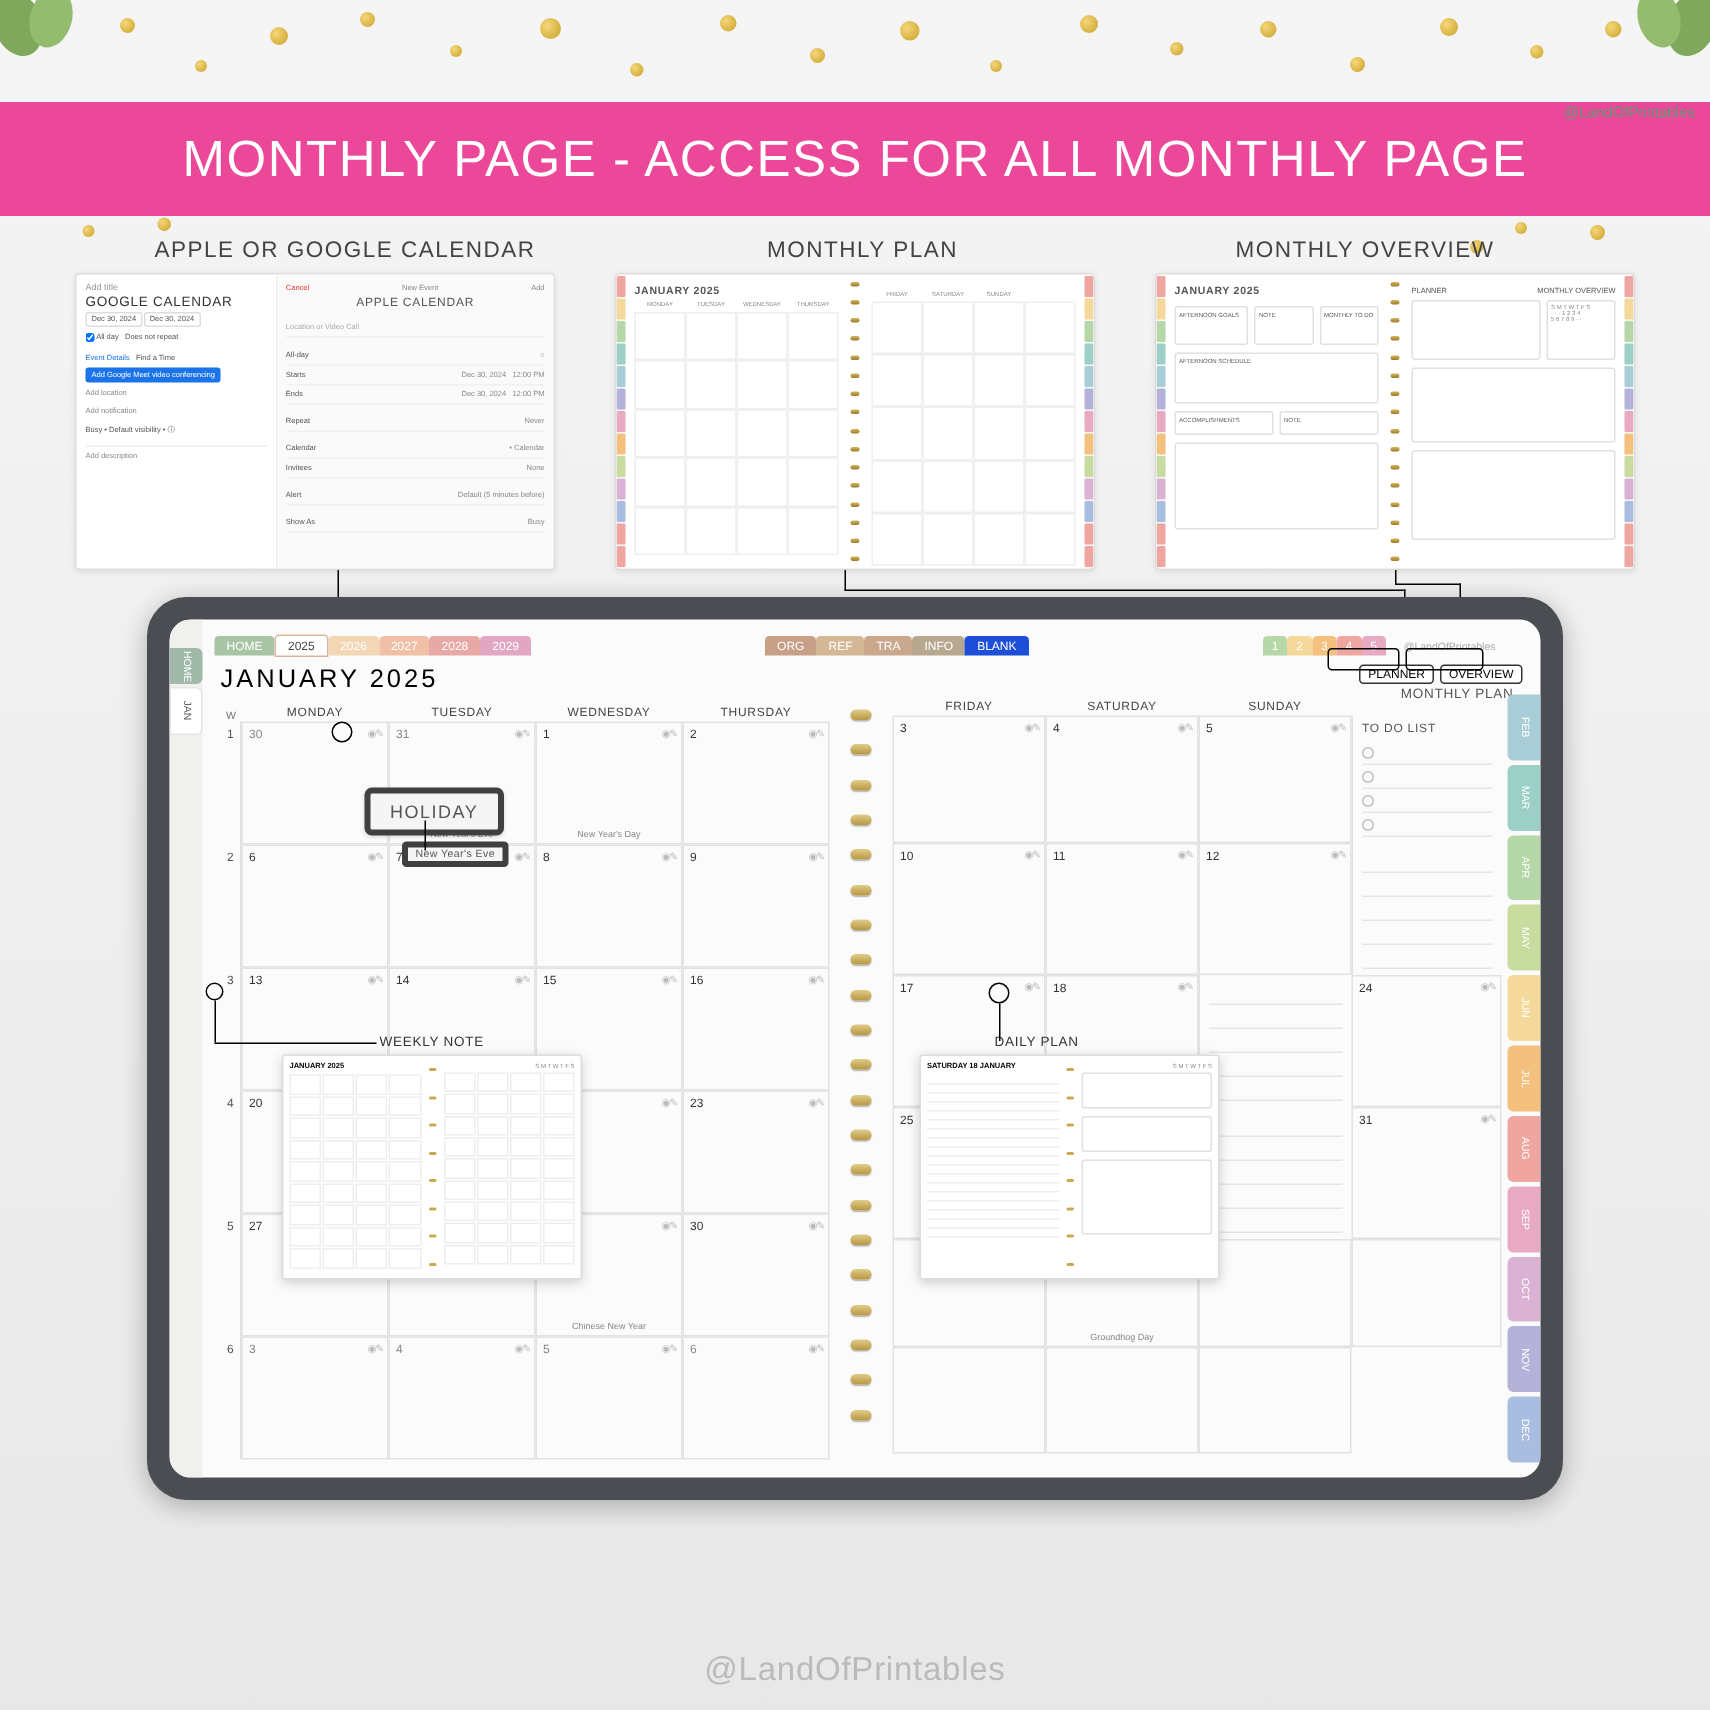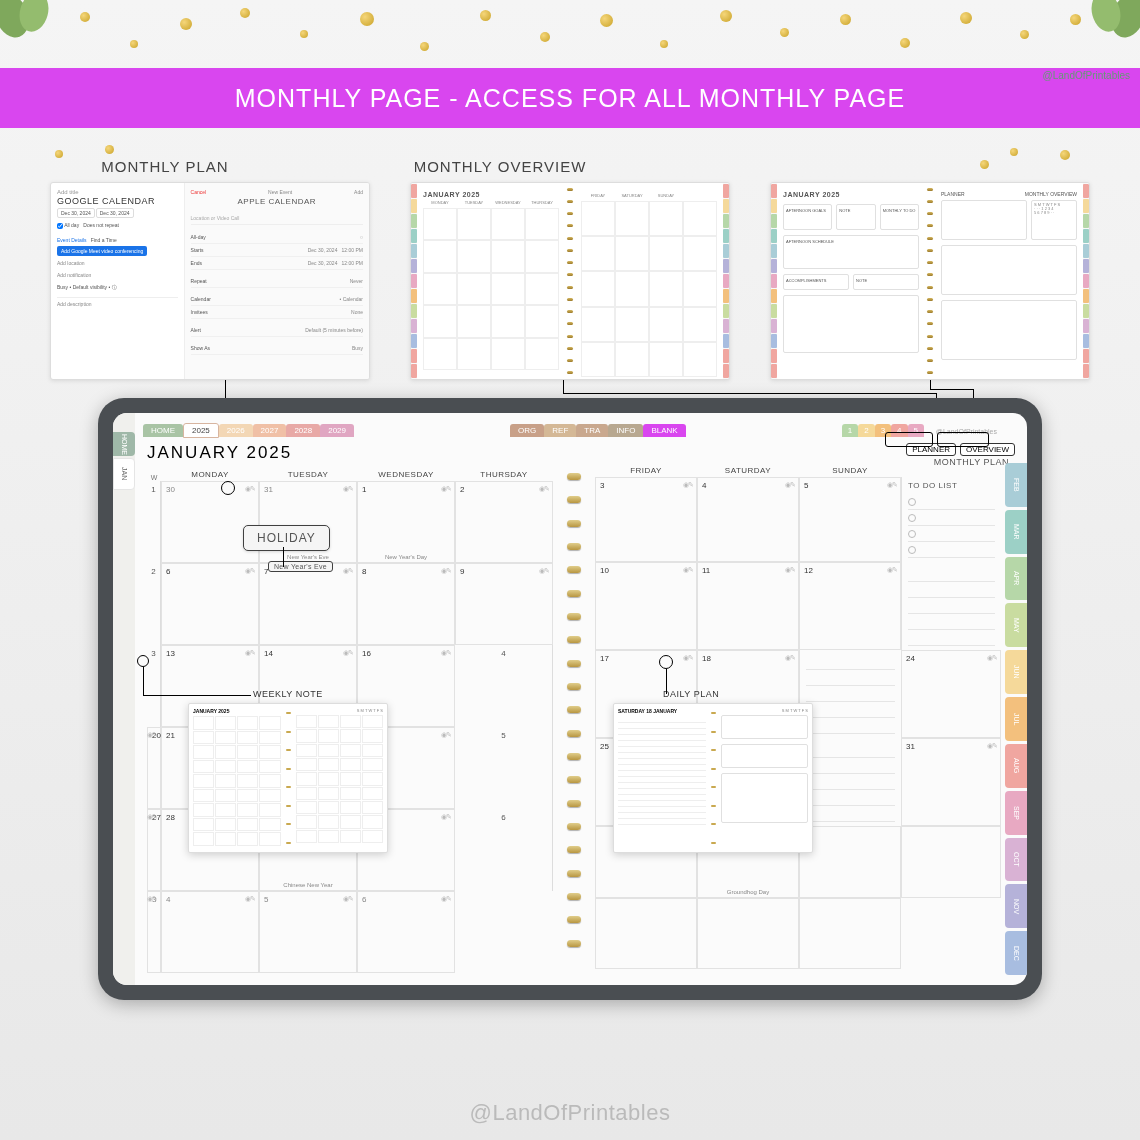--- a/index.html
+++ b/index.html
@@ -1,21 +1,21 @@
 <!DOCTYPE html>
 <html><head>
 <meta charset="utf-8">
 <style>
   *{box-sizing:border-box;margin:0;padding:0;font-family:Helvetica,Arial,sans-serif;}
   body{width:1140px;height:1140px;background:linear-gradient(#f5f5f5,#e8e8e8);position:relative;overflow:hidden;}
   .deco{position:absolute;top:0;left:0;right:0;height:180px;pointer-events:none;}
   .dot{position:absolute;border-radius:50%;background:radial-gradient(circle at 35% 35%,#f5d67a,#c9a227);}
   .leaf{position:absolute;width:60px;height:60px;}
   .leaf svg{width:100%;height:100%;}
-  .banner{position:absolute;top:68px;left:0;right:0;height:60px;background:#d946ef;color:#fff;font-size:25px;letter-spacing:1px;display:flex;align-items:center;justify-content:center;font-weight:300;}
+  .banner{position:absolute;top:68px;left:0;right:0;height:76px;background:#ec4899;color:#fff;font-size:34px;letter-spacing:1px;display:flex;align-items:center;justify-content:center;font-weight:300;}
   .handle{position:absolute;top:70px;right:10px;font-size:10px;color:#697;}
   .section-labels{position:absolute;top:158px;left:0;right:0;display:flex;font-size:15px;letter-spacing:1px;color:#444;}
   .section-labels div{text-align:center;}
   .thumbs{position:absolute;top:182px;left:50px;right:50px;display:flex;gap:40px;}
   .thumb{flex:1;background:#fff;border:1px solid #ddd;border-radius:3px;box-shadow:0 1px 4px rgba(0,0,0,.1);height:198px;position:relative;overflow:hidden;font-size:6px;color:#555;}
   .thumb-overview,.thumb-plan{display:flex;}
   .thumb-spine{width:6px;display:flex;flex-direction:column;justify-content:space-around;background:#f8f8f8;}
   .thumb-tab{height:14px;border-radius:1px;}
   .thumb-page{flex:1;padding:8px 6px;position:relative;}
   .thumb-rings{width:10px;display:flex;flex-direction:column;justify-content:space-around;align-items:center;}
@@ -76,21 +76,21 @@
   .cell.cur{color:#333;}
   .cell .d{position:absolute;top:3px;left:4px;}
   .cell .ic{position:absolute;top:3px;right:3px;font-size:7px;color:#bbb;letter-spacing:-1px;}
   .cell .ev{position:absolute;bottom:2px;left:3px;right:3px;font-size:6px;color:#888;text-align:center;white-space:nowrap;overflow:hidden;}
   .todo{border-left:1px solid #e0e0e0;padding:4px 6px;}
   .todo-h{font-size:8px;letter-spacing:.5px;color:#555;margin-bottom:4px;}
   .todo-line{height:16px;border-bottom:0.5px solid #e5e5e5;display:flex;align-items:center;gap:4px;}
   .todo-line .o{width:8px;height:8px;border:1px solid #bbb;border-radius:50%;}
   .notes{border:0.5px solid #e2e2e2;}
   
-  .callout{position:absolute;background:#f5f5f5;border:1px solid #404040;border-radius:5px;font-size:12px;letter-spacing:1px;padding:5px 13px;color:#555;box-shadow:0 1px 3px rgba(0,0,0,.15);}
+  .callout{position:absolute;background:#f5f5f5;border:4px solid #404040;border-radius:5px;font-size:12px;letter-spacing:1px;padding:5px 13px;color:#555;box-shadow:0 1px 3px rgba(0,0,0,.15);}
   .callout.sm{font-size:7px;padding:1px 5px;border-radius:3px;letter-spacing:.3px;box-shadow:none;}
   .mini-thumb{position:absolute;width:200px;height:150px;background:#fff;border:1px solid #ddd;box-shadow:0 2px 8px rgba(0,0,0,.18);border-radius:2px;display:flex;overflow:hidden;}
   .mini-thumb .mpage{flex:1;padding:4px;}
   .mini-thumb .mrings{width:7px;display:flex;flex-direction:column;justify-content:space-around;align-items:center;}
   .mini-thumb .mring{width:5px;height:2px;background:#c9a950;border-radius:1px;}
   .mini-lbl{position:absolute;font-size:9px;letter-spacing:.5px;color:#333;}
   .circle-mark{position:absolute;border:1.5px solid #000;border-radius:50%;}
   .box-mark{position:absolute;border:1.5px solid #000;border-radius:3px;}
   .watermark{position:absolute;bottom:14px;left:0;right:0;text-align:center;font-size:22px;color:rgba(130,130,130,.45);letter-spacing:.5px;}
   .mgrid{display:grid;height:100%;gap:1px;}
@@ -131,20 +131,21 @@
     <div class="dot" style="left: 55px; top: 150px; height: 8px; width: 8px;"></div>
     <div class="dot" style="left: 1060px; top: 150px; height: 10px; width: 10px;"></div>
     <div class="dot" style="left: 1010px; top: 148px; height: 8px; width: 8px;"></div>
     <div class="dot" style="left: 980px; top: 160px; height: 9px; width: 9px;"></div>
   </div>
 
 <div class="banner">MONTHLY PAGE - ACCESS FOR ALL MONTHLY PAGE</div>
 <div class="handle">@LandOfPrintables</div>
 
 <div class="section-labels">
+  <div style="width:360px;margin-left:50px">APPLE OR GOOGLE CALENDAR</div>
   <div style="width:330px">MONTHLY PLAN</div>
   <div style="width:340px">MONTHLY OVERVIEW</div>
 </div>
 
 <div class="thumbs">
 
   <div class="thumb">
     <div class="gc">
       <div class="gc-l">
         <div class="gc-ttl">Add title</div>
@@ -397,21 +398,21 @@
 <div class="conn" style="top:380px;left:930px;width:1px;height:10px"></div>
 <div class="conn" style="top:389px;left:930px;width:44px;height:1px"></div>
 <div class="conn" style="top:389px;left:973px;width:1px;height:49px"></div>
 
 <div class="ipad">
   <div class="screen">
 
     <div class="top-tabs">
       <span id="tt-left"><span class="ttab" style="background: rgb(169, 196, 165);">HOME</span><span class="ttab act" style="background: rgb(255, 255, 255); color: rgb(68, 68, 68);">2025</span><span class="ttab" style="background: rgb(243, 215, 181);">2026</span><span class="ttab" style="background: rgb(240, 192, 166);">2027</span><span class="ttab" style="background: rgb(232, 169, 166);">2028</span><span class="ttab" style="background: rgb(224, 166, 194);">2029</span></span>
       <span style="flex:1"></span>
-      <span id="tt-center"><span class="ttab" style="background: rgb(200, 160, 136);">ORG</span><span class="ttab" style="background: rgb(212, 184, 150);">REF</span><span class="ttab" style="background: rgb(201, 168, 142);">TRA</span><span class="ttab" style="background: rgb(184, 168, 144);">INFO</span><span class="ttab" style="background: #d946ef;">BLANK</span></span>
+      <span id="tt-center"><span class="ttab" style="background: rgb(200, 160, 136);">ORG</span><span class="ttab" style="background: rgb(212, 184, 150);">REF</span><span class="ttab" style="background: rgb(201, 168, 142);">TRA</span><span class="ttab" style="background: rgb(184, 168, 144);">INFO</span><span class="ttab" style="background: #1d4ed8;">BLANK</span></span>
       <span style="flex:1"></span>
       <span id="tt-right"><span class="ttab" style="background: rgb(182, 215, 168); padding: 2px 6px;">1</span><span class="ttab" style="background: rgb(245, 217, 154); padding: 2px 6px;">2</span><span class="ttab" style="background: rgb(243, 192, 125); padding: 2px 6px;">3</span><span class="ttab" style="background: rgb(240, 166, 160); padding: 2px 6px;">4</span><span class="ttab" style="background: rgb(232, 169, 194); padding: 2px 6px;">5</span></span>
       <span style="width:70px;font-size:7px;color:#aaa;text-align:right">@LandOfPrintables</span>
     </div>
 
     <div class="left-spine">
       <div class="home-tab">HOME</div>
       <div class="jan-tab">JAN</div>
     </div>
 
@@ -461,20 +462,24 @@
               <span class="d">9</span>
               <span class="ic">◉✎</span>
             </div>
             <div class="wk">3</div>
             <div class="cell cur">
               <span class="d">13</span>
               <span class="ic">◉✎</span>
             </div>
             <div class="cell cur">
               <span class="d">14</span>
+              <span class="ic">◉✎</span>
+            </div>
+            <div class="cell cur">
+              <span class="d">15</span>
               <span class="ic">◉✎</span>
             </div>
             <div class="cell cur">
               <span class="d">16</span>
               <span class="ic">◉✎</span>
             </div>
             <div class="wk">4</div>
             <div class="cell cur">
               <span class="d">20</span>
               <span class="ic">◉✎</span>

